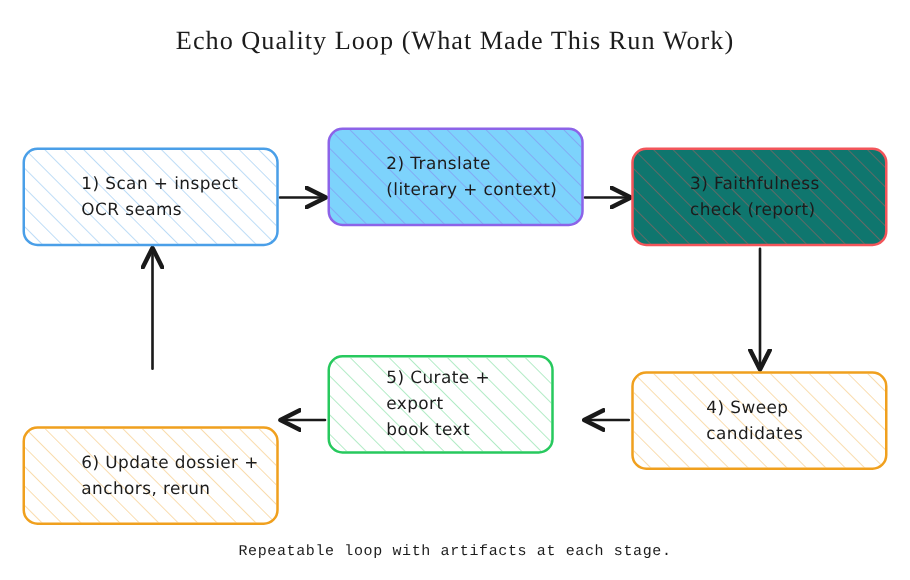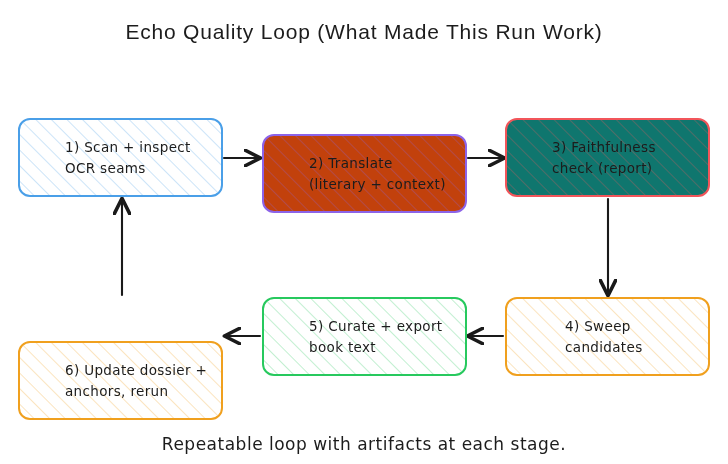--- a/index.html
+++ b/index.html
@@ -22,32 +22,33 @@
   }
   #title {
     position: absolute;
     left: 0;
     top: 20px;
     width: 728px;
     text-align: center;
     font-size: 21px;
     letter-spacing: 0.8px;
     color: #1c1c1c;
-    font-family: Liberation Sans, sans-serif;
+    font-family: Liberation Serif, serif;
     font-weight: 400;
   }
   #footer-caption {
     position: absolute;
     left: 0;
     top: 434px;
     width: 728px;
     text-align: center;
-    font-size: 17px;
+    font-size: 12px;
     letter-spacing: 0.5px;
     color: #1c1c1c;
+    font-family: Liberation Mono, monospace;
   }
   .node {
     position: absolute;
     box-sizing: border-box;
     border-radius: 12px;
     display: flex;
     align-items: center;
     overflow: hidden;
   }
   .node-label {
@@ -103,21 +104,21 @@
           <pattern id="hatch-0" width="11" height="11" patternUnits="userSpaceOnUse" patternTransform="rotate(-45)">
             <line x1="0" y1="0" x2="0" y2="11" stroke="#4a9fe8" stroke-width="1.5" opacity="0.38"></line>
           </pattern>
         </defs>
         <rect x="0" y="0" width="205" height="79" fill="url(#hatch-0)"></rect>
       </svg>
     <div class="node-label">1) Scan + inspect
 OCR seams</div>
   </div>
 
-  <div class="node" style="left: 262px; top: 134px; width: 205px; height: 79px; border: 2.6px solid rgb(140, 99, 232); background: #c2410c;">
+  <div class="node" style="left: 262px; top: 102px; width: 205px; height: 79px; border: 2.6px solid rgb(140, 99, 232); background: #7dd3fc;">
     <svg class="node-bg" width="205" height="79" viewBox="0 0 205 79" style="position: absolute; left: 0px; top: 0px; z-index: 1;">
         <defs>
           <pattern id="hatch-1" width="11" height="11" patternUnits="userSpaceOnUse" patternTransform="rotate(-45)">
             <line x1="0" y1="0" x2="0" y2="11" stroke="#8c63e8" stroke-width="1.5" opacity="0.38"></line>
           </pattern>
         </defs>
         <rect x="0" y="0" width="205" height="79" fill="url(#hatch-1)"></rect>
       </svg>
     <div class="node-label">2) Translate
 (literary + context)</div>
@@ -142,21 +143,21 @@
           <pattern id="hatch-3" width="11" height="11" patternUnits="userSpaceOnUse" patternTransform="rotate(-45)">
             <line x1="0" y1="0" x2="0" y2="11" stroke="#f0a01e" stroke-width="1.5" opacity="0.38"></line>
           </pattern>
         </defs>
         <rect x="0" y="0" width="205" height="79" fill="url(#hatch-3)"></rect>
       </svg>
     <div class="node-label centered">4) Sweep
 candidates</div>
   </div>
 
-  <div class="node" style="left: 262px; top: 297px; width: 205px; height: 79px; border: 2.6px solid rgb(39, 201, 94); background: rgb(255, 255, 255);">
+  <div class="node" style="left: 262px; top: 284px; width: 181px; height: 79px; border: 2.6px solid rgb(39, 201, 94); background: rgb(255, 255, 255);">
     <svg class="node-bg" width="205" height="79" viewBox="0 0 205 79" style="position: absolute; left: 0px; top: 0px; z-index: 1;">
         <defs>
           <pattern id="hatch-4" width="11" height="11" patternUnits="userSpaceOnUse" patternTransform="rotate(-45)">
             <line x1="0" y1="0" x2="0" y2="11" stroke="#27c95e" stroke-width="1.5" opacity="0.38"></line>
           </pattern>
         </defs>
         <rect x="0" y="0" width="205" height="79" fill="url(#hatch-4)"></rect>
       </svg>
     <div class="node-label">5) Curate + export
 book text</div>

